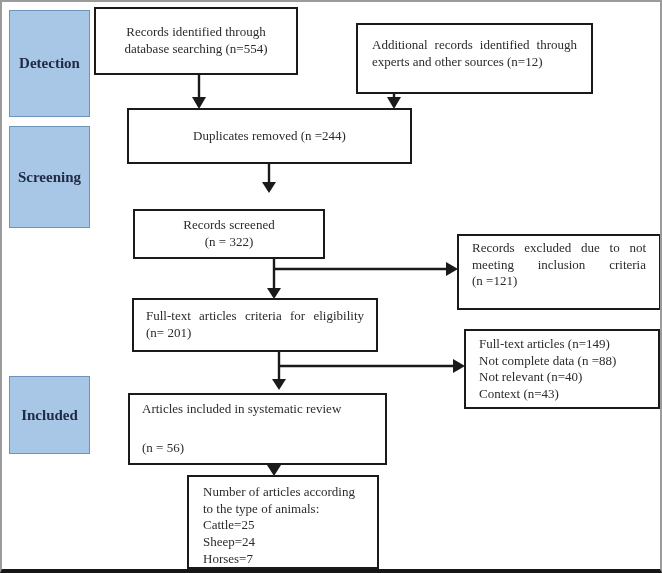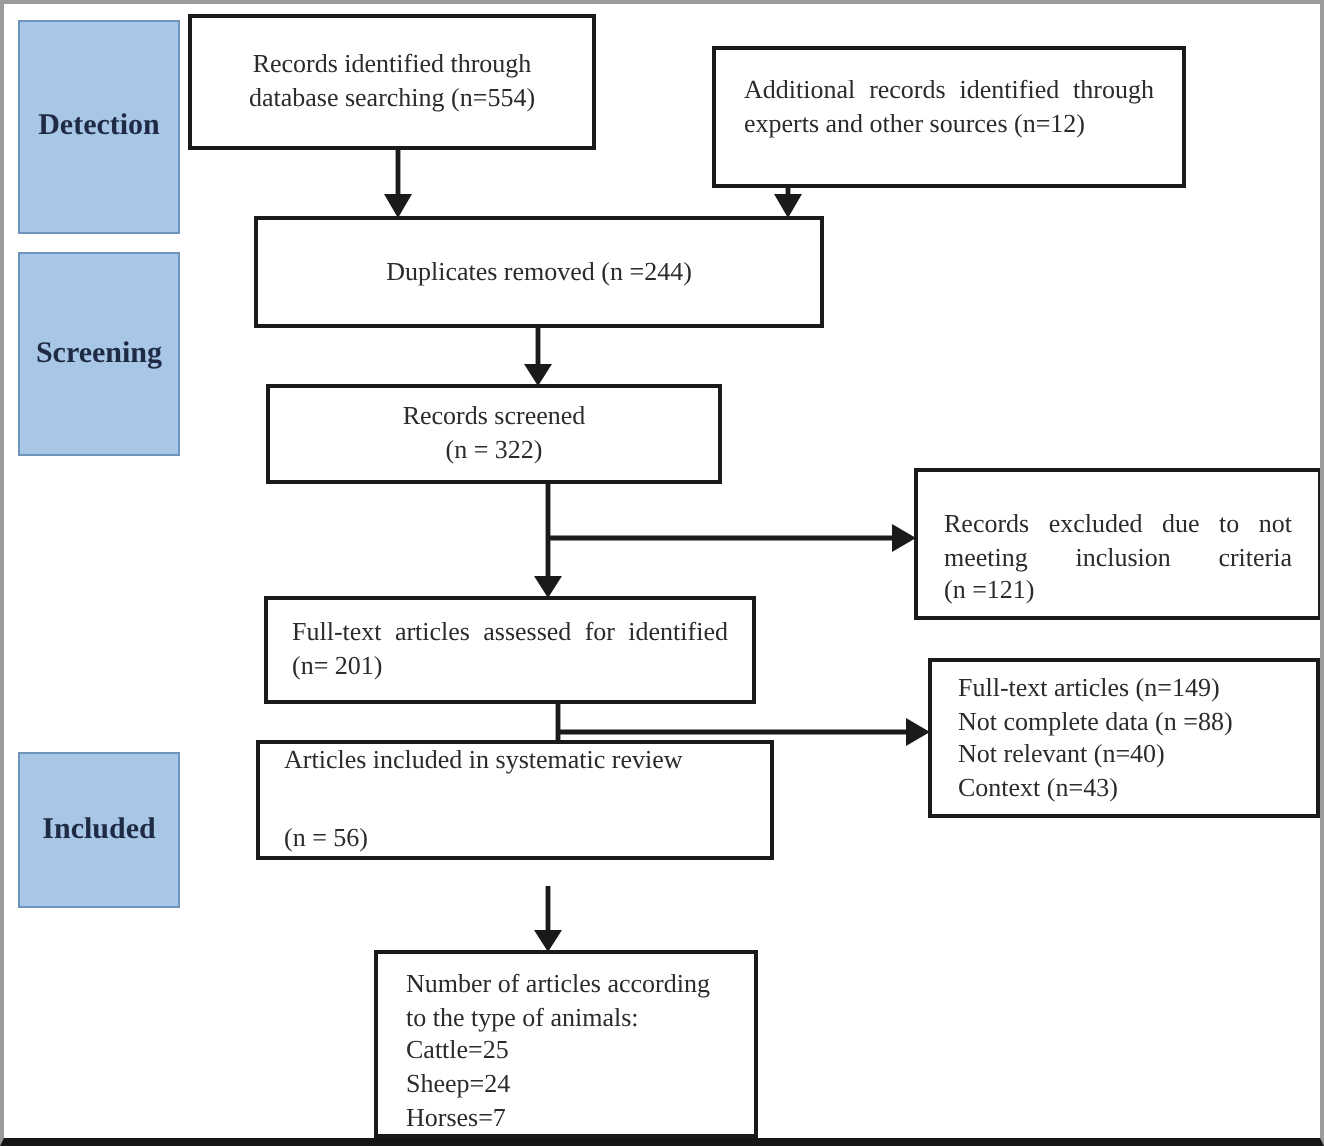--- a/index.html
+++ b/index.html
@@ -48,25 +48,25 @@
     flex-direction: column;
   }
   .fbox.center { align-items: center; justify-content: center; text-align: center; }
   .fbox.left   { justify-content: center; text-align: left; }
   .fbox.top    { justify-content: flex-start; text-align: left; }
   .jline { text-align: justify; text-align-last: justify; }
 
   .b-records-db        { left: 92px;  top: 5px;   width: 204px; height: 68px; }
   .b-records-experts   { left: 354px; top: 5px;   width: 237px; height: 71px; padding: 12px 14px 0 14px; margin-top: 16px; }
   .b-duplicates        { left: 125px; top: 106px; width: 285px; height: 56px; }
-  .b-screened          { left: 131px; top: 190px; width: 228px; height: 50px; }
-  .b-excluded          { left: 455px; top: 232px; width: 204px; height: 76px; padding: 18px 13px 0 13px; }
+  .b-screened          { left: 131px; top: 207px; width: 192px; height: 50px; }
+  .b-excluded          { left: 455px; top: 232px; width: 204px; height: 76px; padding: 4px 13px 0 13px; }
   .b-fulltext-assessed { left: 130px; top: 296px; width: 246px; height: 54px; padding: 0 12px; }
   .b-breakdown         { left: 462px; top: 327px; width: 196px; height: 80px; padding: 5px 8px 0 13px; }
-  .b-included-review   { left: 126px; top: 368px; width: 259px; height: 60px; padding: 0 12px; gap: 22px; }
+  .b-included-review   { left: 126px; top: 391px; width: 259px; height: 72px; padding: 0 12px; gap: 22px; }
   .b-animals           { left: 185px; top: 473px; width: 192px; height: 94px; padding: 7px 8px 0 14px; }
 
   
   .arrows {
     position: absolute;
     left: 0; top: 0;
     width: 662px; height: 573px;
     pointer-events: none;
   }
   .arrows line { stroke: #1a1a1a; stroke-width: 2.4; }
@@ -141,21 +141,21 @@
     <div>(n = 322)</div>
   </div>
 
   <div class="fbox top b-excluded">
     <div class="jline">Records excluded due to not</div>
     <div class="jline">meeting inclusion criteria</div>
     <div>(n =121)</div>
   </div>
 
   <div class="fbox left b-fulltext-assessed">
-    <div class="jline">Full-text articles assessed for identified</div>
+    <div class="jline">Full-text articles criteria for eligibility</div>
     <div>(n= 201)</div>
   </div>
 
   <div class="fbox top b-breakdown">
     <div>Full-text articles (n=149)</div>
     <div>Not complete data (n =88)</div>
     <div>Not relevant (n=40)</div>
     <div>Context (n=43)</div>
   </div>
 

